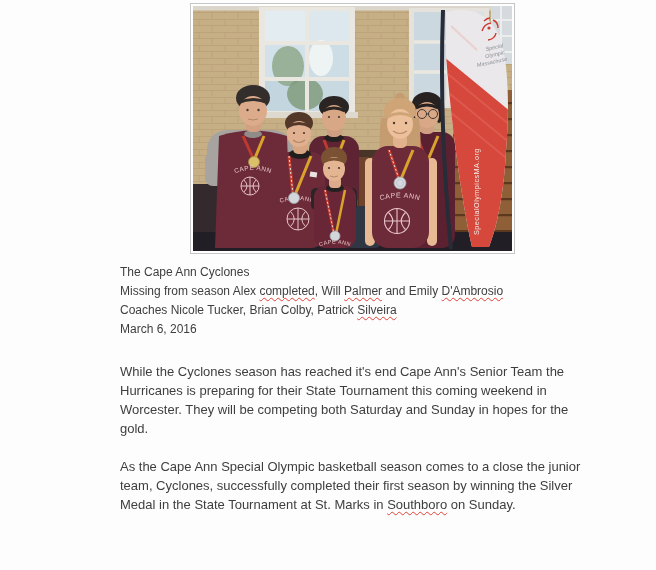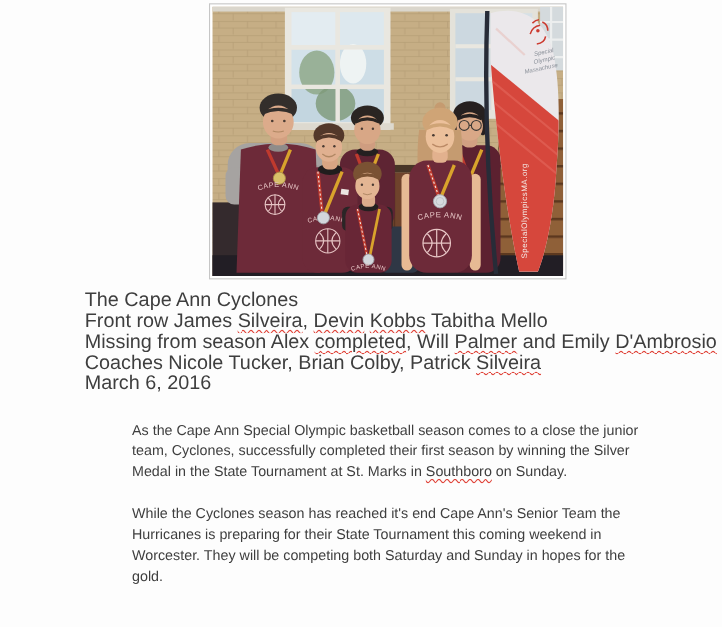--- a/index.html
+++ b/index.html
@@ -12,22 +12,22 @@
   .page{position:relative;width:656px;height:570px;}
   .photo-frame{
     margin:3px 0 0 190px;
     width:319px;height:245px;
     padding:2px;background:#ffffff;
     border:1px solid #c6c6c6;
     box-sizing:content-box;
   }
   .photo-frame svg{display:block;}
   .caption{
-    margin:9px 0 0 77px;
-    font-size:18px;line-height:19px;
+    margin:9px 0 0 120px;
+    font-size:12px;line-height:19px;
   }
   .cap-line{white-space:pre-wrap;}
   .body-text{margin:0 0 0 120px;width:462px;}
   .para{margin:23px 0 0 0;font-size:13px;line-height:19px;}
   .para + .para{margin-top:19px;}
   .sq{
     text-decoration:underline;
     text-decoration-style:wavy;
     text-decoration-color:#e04238;
     text-decoration-thickness:1px;
@@ -248,24 +248,23 @@
           <text x="312" y="52">Olympic</text>
           <text x="313" y="59">Massachuse</text>
         </g>
         <text transform="rotate(-90)" x="-229" y="286" font-size="7.2" letter-spacing="0.5" fill="#f4ebe7">SpecialOlympicsMA.org</text>
       </g>
     </svg>
   </div>
 
   <div class="caption" id="caption">
       <div class="cap-line"><span>The Cape Ann Cyclones</span></div>
-      <div class="cap-line"><span>Front row James </span><span class="sq">Silveira</span><span>, </span><span class="sq">Devin</span><span> </span><span class="sq">Kobbs</span><span> Tabitha Mello</span></div>
       <div class="cap-line"><span>Missing from season Alex </span><span class="sq">completed</span><span>, Will </span><span class="sq">Palmer</span><span> and Emily </span><span class="sq">D'Ambrosio</span></div>
       <div class="cap-line"><span>Coaches Nicole Tucker, Brian Colby, Patrick </span><span class="sq">Silveira</span></div>
       <div class="cap-line"><span>March 6, 2016</span></div>
     </div>
 
   <div class="body-text" id="body-text">
+      <p class="para"><span>While the Cyclones season has reached it's end Cape Ann's Senior Team the Hurricanes is preparing for their State Tournament this coming weekend in Worcester. They will be competing both Saturday and Sunday in hopes for the gold.</span></p>
       <p class="para"><span>As the Cape Ann Special Olympic basketball season comes to a close the junior team, Cyclones, successfully completed their first season by winning the Silver Medal in the State Tournament at St. Marks in </span><span class="sq">Southboro</span><span> on Sunday.</span></p>
-      <p class="para"><span>While the Cyclones season has reached it's end Cape Ann's Senior Team the Hurricanes is preparing for their State Tournament this coming weekend in Worcester. They will be competing both Saturday and Sunday in hopes for the gold.</span></p>
     </div>
 
 </div>
 
 </body></html>

